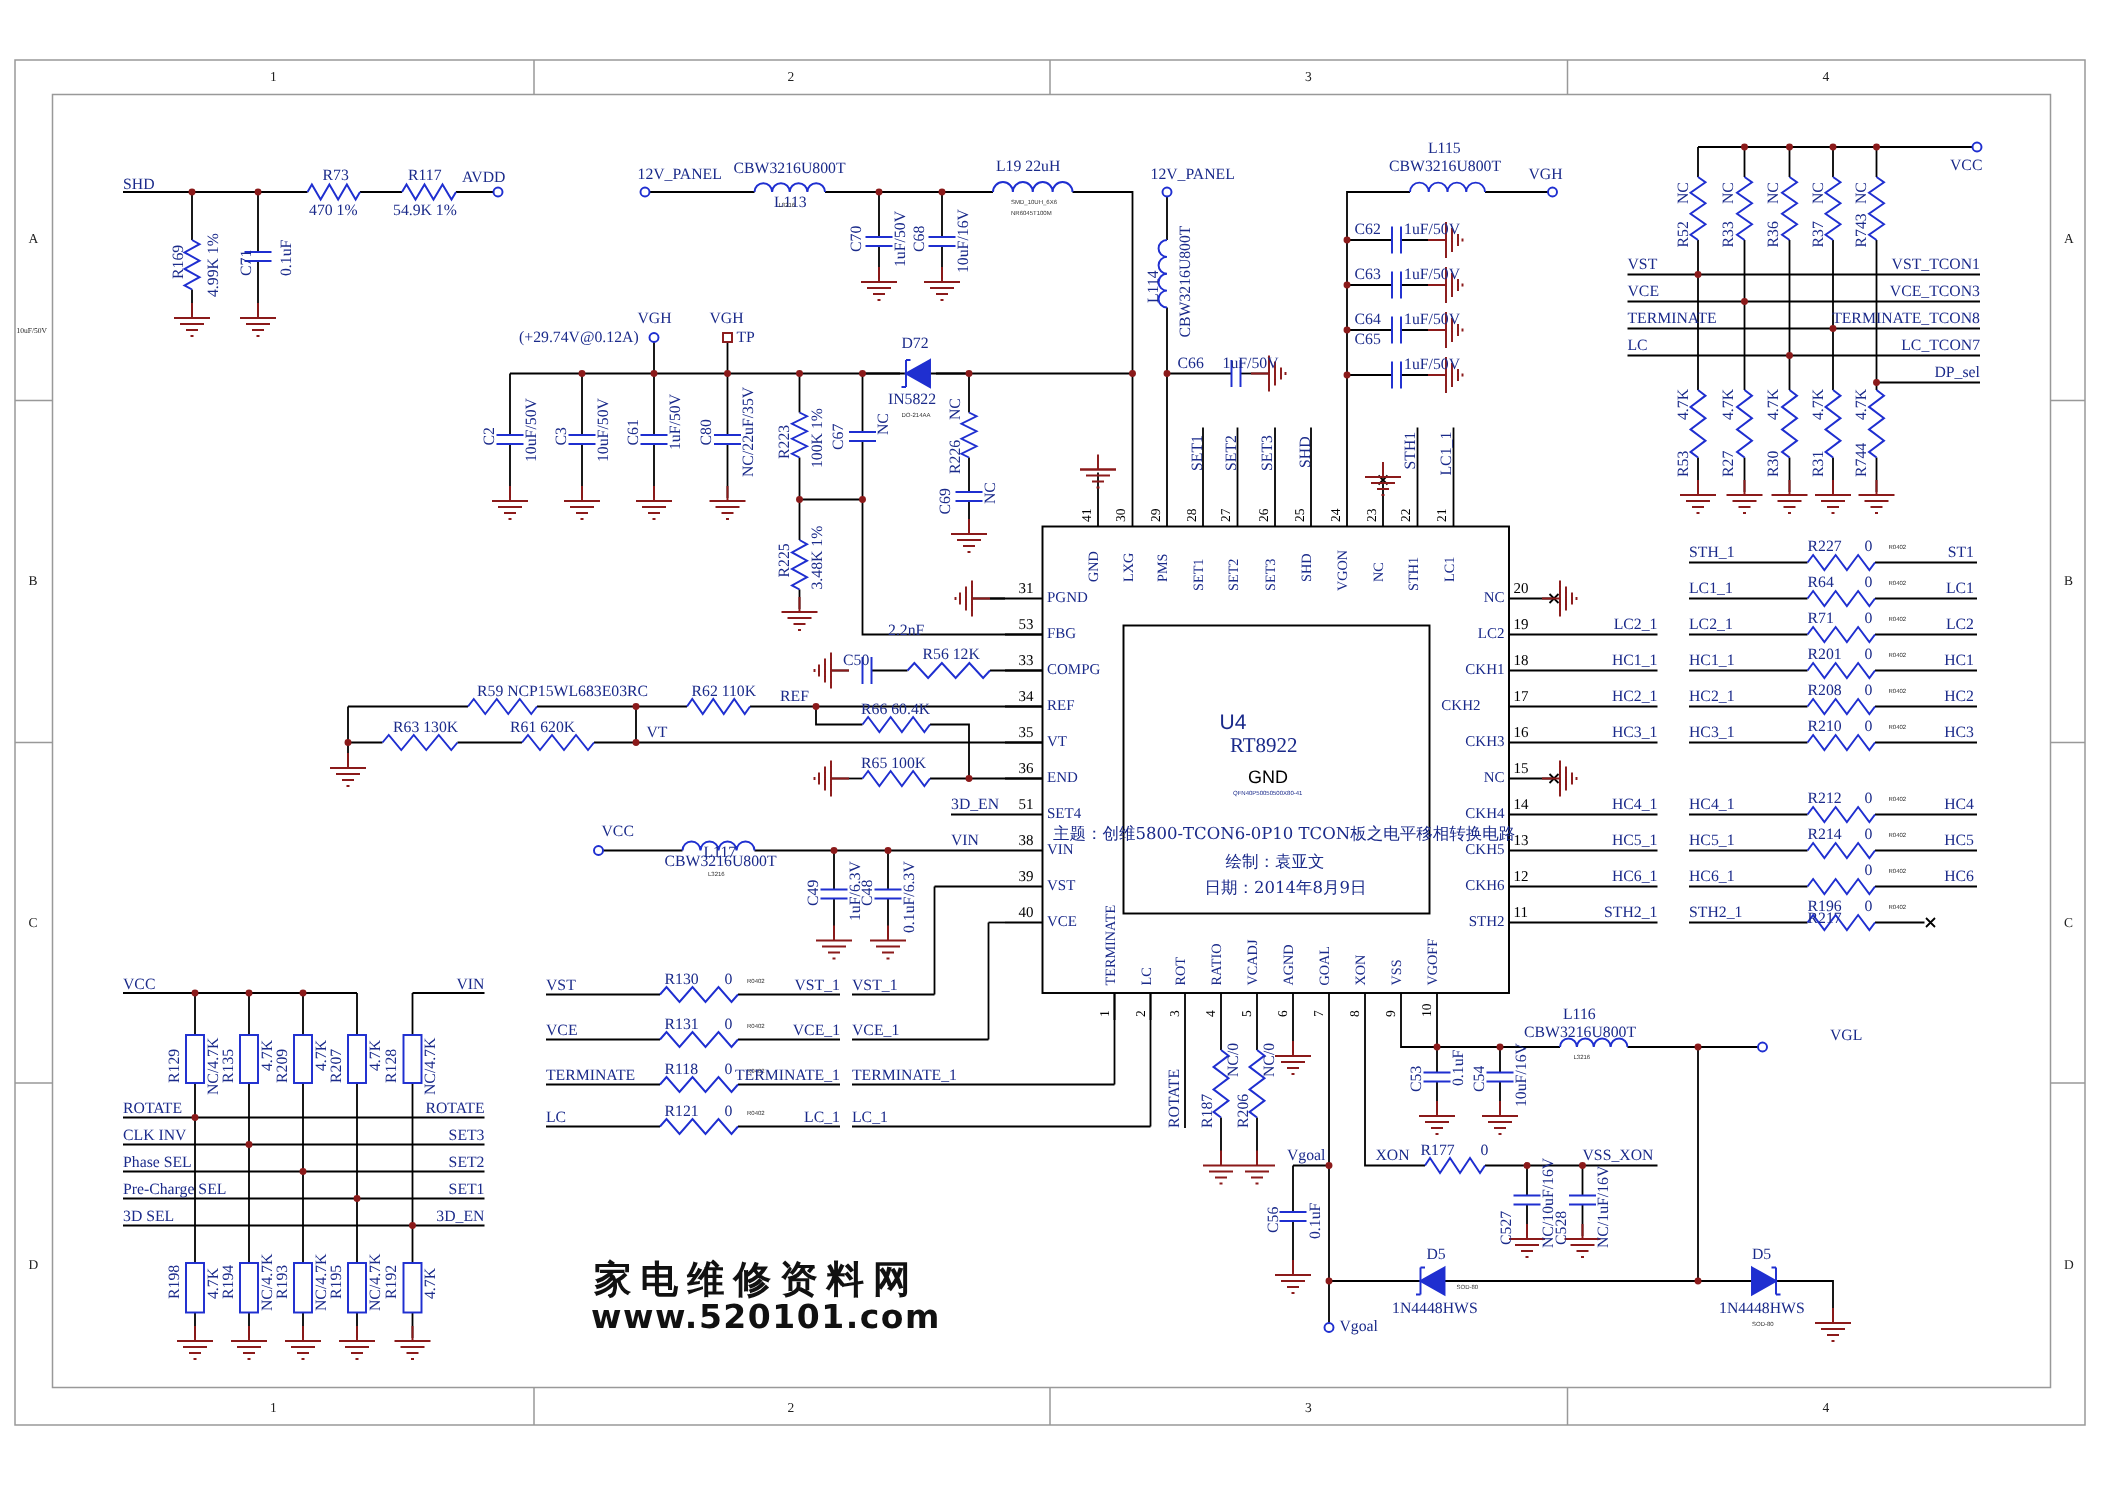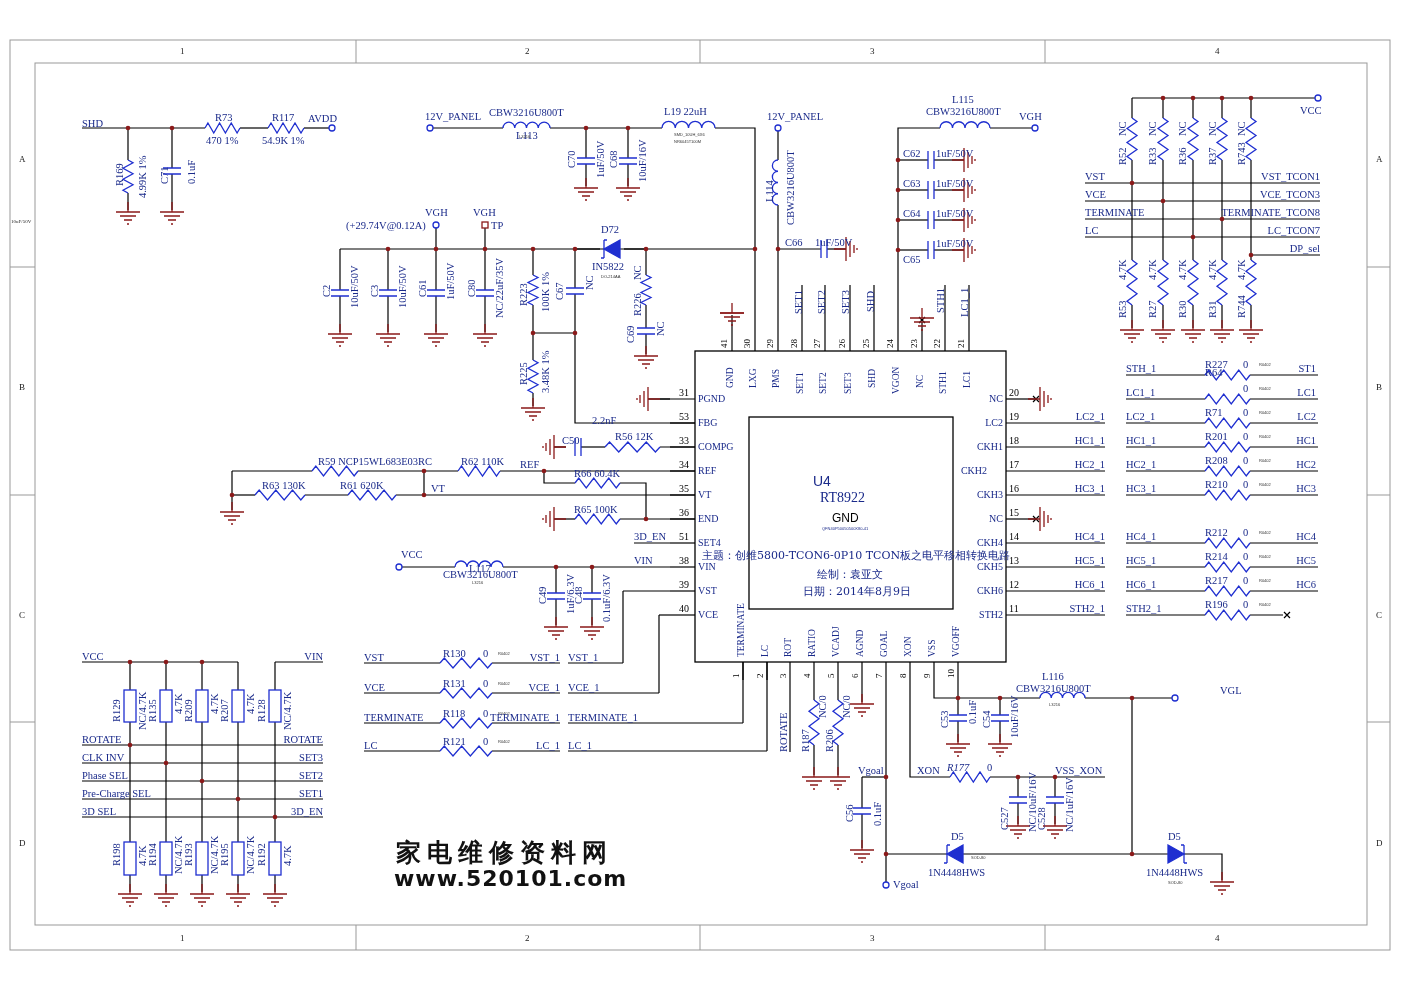--- a/index.html
+++ b/index.html
@@ -519,21 +519,21 @@
     <span class="lbl" style="left: 815px; top: 238px;">1uF/50V</span>
     <span class="lbl" style="left: 952px; top: 95px;">L115</span>
     <span class="lbl" style="left: 926px; top: 107px;">CBW3216U800T</span>
     <span class="lbl" style="left: 1019px; top: 112px;">VGH</span>
     <span class="lbl" style="left: 903px; top: 149px;">C62</span>
     <span class="lbl" style="left: 936px; top: 149px;">1uF/50V</span>
     <span class="lbl" style="left: 903px; top: 179px;">C63</span>
     <span class="lbl" style="left: 936px; top: 179px;">1uF/50V</span>
     <span class="lbl" style="left: 903px; top: 209px;">C64</span>
     <span class="lbl" style="left: 936px; top: 209px;">1uF/50V</span>
-    <span class="lbl" style="left: 903px; top: 255px;">C65</span>
+    <span class="lbl" style="left: 903px; top: 222px;">C65</span>
     <span class="lbl" style="left: 936px; top: 239px;">1uF/50V</span>
     <span class="lbl blk vr" style="left: 720px; top: 348px; font-size: 9px;">41</span>
     <span class="lbl vr" style="left: 726px; top: 388px; font-size: 9.5px;">GND</span>
     <span class="lbl blk vr" style="left: 743px; top: 348px; font-size: 9px;">30</span>
     <span class="lbl vr" style="left: 749px; top: 388px; font-size: 9.5px;">LXG</span>
     <span class="lbl blk vr" style="left: 766px; top: 348px; font-size: 9px;">29</span>
     <span class="lbl vr" style="left: 772px; top: 388px; font-size: 9.5px;">PMS</span>
     <span class="lbl blk vr" style="left: 790px; top: 348px; font-size: 9px;">28</span>
     <span class="lbl vr" style="left: 796px; top: 394px; font-size: 9.5px;">SET1</span>
     <span class="lbl blk vr" style="left: 813px; top: 348px; font-size: 9px;">27</span>
@@ -678,21 +678,21 @@
     <span class="lbl" style="left: auto; top: 586px; font-size: 10px; right: 401px;">CKH6</span>
     <span class="lbl" style="left: auto; top: 604px; right: 299px;">STH2_1</span>
     <span class="lbl blk" style="left: 1009px; top: 604px; font-size: 10px;">11</span>
     <span class="lbl" style="left: auto; top: 610px; font-size: 10px; right: 401px;">STH2</span>
     <span class="lbl" style="left: 1126px; top: 364px;">STH_1</span>
     <span class="lbl" style="left: 1205px; top: 360px;">R227</span>
     <span class="lbl" style="left: 1243px; top: 360px;">0</span>
     <span class="lbl tiny" style="left: 1259px; top: 363px; font-size: 4px;">R0402</span>
     <span class="lbl" style="left: auto; top: 364px; right: 88px;">ST1</span>
     <span class="lbl" style="left: 1126px; top: 388px;">LC1_1</span>
-    <span class="lbl" style="left: 1205px; top: 368px; text-align: center;">R64</span>
+    <span class="lbl" style="left: 1205px; top: 384px; text-align: center;">R64</span>
     <span class="lbl" style="left: 1243px; top: 384px;">0</span>
     <span class="lbl tiny" style="left: 1259px; top: 387px; font-size: 4px;">R0402</span>
     <span class="lbl" style="left: auto; top: 388px; right: 88px;">LC1</span>
     <span class="lbl" style="left: 1126px; top: 412px;">LC2_1</span>
     <span class="lbl" style="left: 1205px; top: 408px;">R71</span>
     <span class="lbl" style="left: 1243px; top: 408px;">0</span>
     <span class="lbl tiny" style="left: 1259px; top: 411px; font-size: 4px;">R0402</span>
     <span class="lbl" style="left: auto; top: 412px; right: 88px;">LC2</span>
     <span class="lbl" style="left: 1126px; top: 436px;">HC1_1</span>
     <span class="lbl" style="left: 1205px; top: 432px;">R201</span>
@@ -713,21 +713,21 @@
     <span class="lbl" style="left: 1205px; top: 528px;">R212</span>
     <span class="lbl" style="left: 1243px; top: 528px;">0</span>
     <span class="lbl tiny" style="left: 1259px; top: 531px; font-size: 4px;">R0402</span>
     <span class="lbl" style="left: auto; top: 532px; right: 88px;">HC4</span>
     <span class="lbl" style="left: 1126px; top: 556px;">HC5_1</span>
     <span class="lbl" style="left: 1205px; top: 552px;">R214</span>
     <span class="lbl" style="left: 1243px; top: 552px;">0</span>
     <span class="lbl tiny" style="left: 1259px; top: 555px; font-size: 4px;">R0402</span>
     <span class="lbl" style="left: auto; top: 556px; right: 88px;">HC5</span>
     <span class="lbl" style="left: 1126px; top: 580px;">HC6_1</span>
-    <span class="lbl" style="left: 1205px; top: 576px; font-family: Liberation Serif, serif;">R217</span>
+    <span class="lbl" style="left: 1205px; top: 608px; font-family: Liberation Serif, serif;">R217</span>
     <span class="lbl" style="left: 1243px; top: 576px;">0</span>
     <span class="lbl tiny" style="left: 1259px; top: 579px; font-size: 4px;">R0402</span>
     <span class="lbl" style="left: auto; top: 580px; right: 88px;">HC6</span>
     <span class="lbl" style="left: 1126px; top: 604px;">STH2_1</span>
     <span class="lbl" style="left: 1205px; top: 600px;">R196</span>
     <span class="lbl" style="left: 1243px; top: 600px;">0</span>
     <span class="lbl tiny" style="left: 1259px; top: 603px; font-size: 4px;">R0402</span>
     <span class="lbl blk vr" style="left: 732px; top: 678px; font-size: 9px;">1</span>
     <span class="lbl vr" style="left: 737px; top: 657px; font-size: 9.5px;">TERMINATE</span>
     <span class="lbl blk vr" style="left: 756px; top: 678px; font-size: 9px;">2</span>
@@ -751,21 +751,21 @@
     <span class="lbl vr" style="left: 779px; top: 752px;">ROTATE</span>
     <span class="lbl vr" style="left: 801px; top: 752px;">R187</span>
     <span class="lbl vr" style="left: 818px; top: 718px;">NC/0</span>
     <span class="lbl vr" style="left: 825px; top: 752px;">R206</span>
     <span class="lbl vr" style="left: 842px; top: 718px;">NC/0</span>
     <span class="lbl" style="left: 858px; top: 766px;">Vgoal</span>
     <span class="lbl" style="left: 893px; top: 880px;">Vgoal</span>
     <span class="lbl vr" style="left: 845px; top: 822px;">C56</span>
     <span class="lbl vr" style="left: 873px; top: 826px;">0.1uF</span>
     <span class="lbl" style="left: 917px; top: 766px;">XON</span>
-    <span class="lbl" style="left: 947px; top: 763px; font-style: italic;">R177</span>
+    <span class="lbl" style="left: 947px; top: 763px;">R177</span>
     <span class="lbl" style="left: 987px; top: 763px;">0</span>
     <span class="lbl" style="left: 1055px; top: 766px;">VSS_XON</span>
     <span class="lbl vr" style="left: 1000px; top: 830px;">C527</span>
     <span class="lbl vr" style="left: 1028px; top: 832px;">NC/10uF/16V</span>
     <span class="lbl vr" style="left: 1037px; top: 830px;">C528</span>
     <span class="lbl vr" style="left: 1065px; top: 832px;">NC/1uF/16V</span>
     <span class="lbl" style="left: 1042px; top: 672px;">L116</span>
     <span class="lbl" style="left: 1016px; top: 684px;">CBW3216U800T</span>
     <span class="lbl tiny" style="left: 1049px; top: 703px; font-size: 4px;">L3216</span>
     <span class="lbl" style="left: 1220px; top: 686px;">VGL</span>

